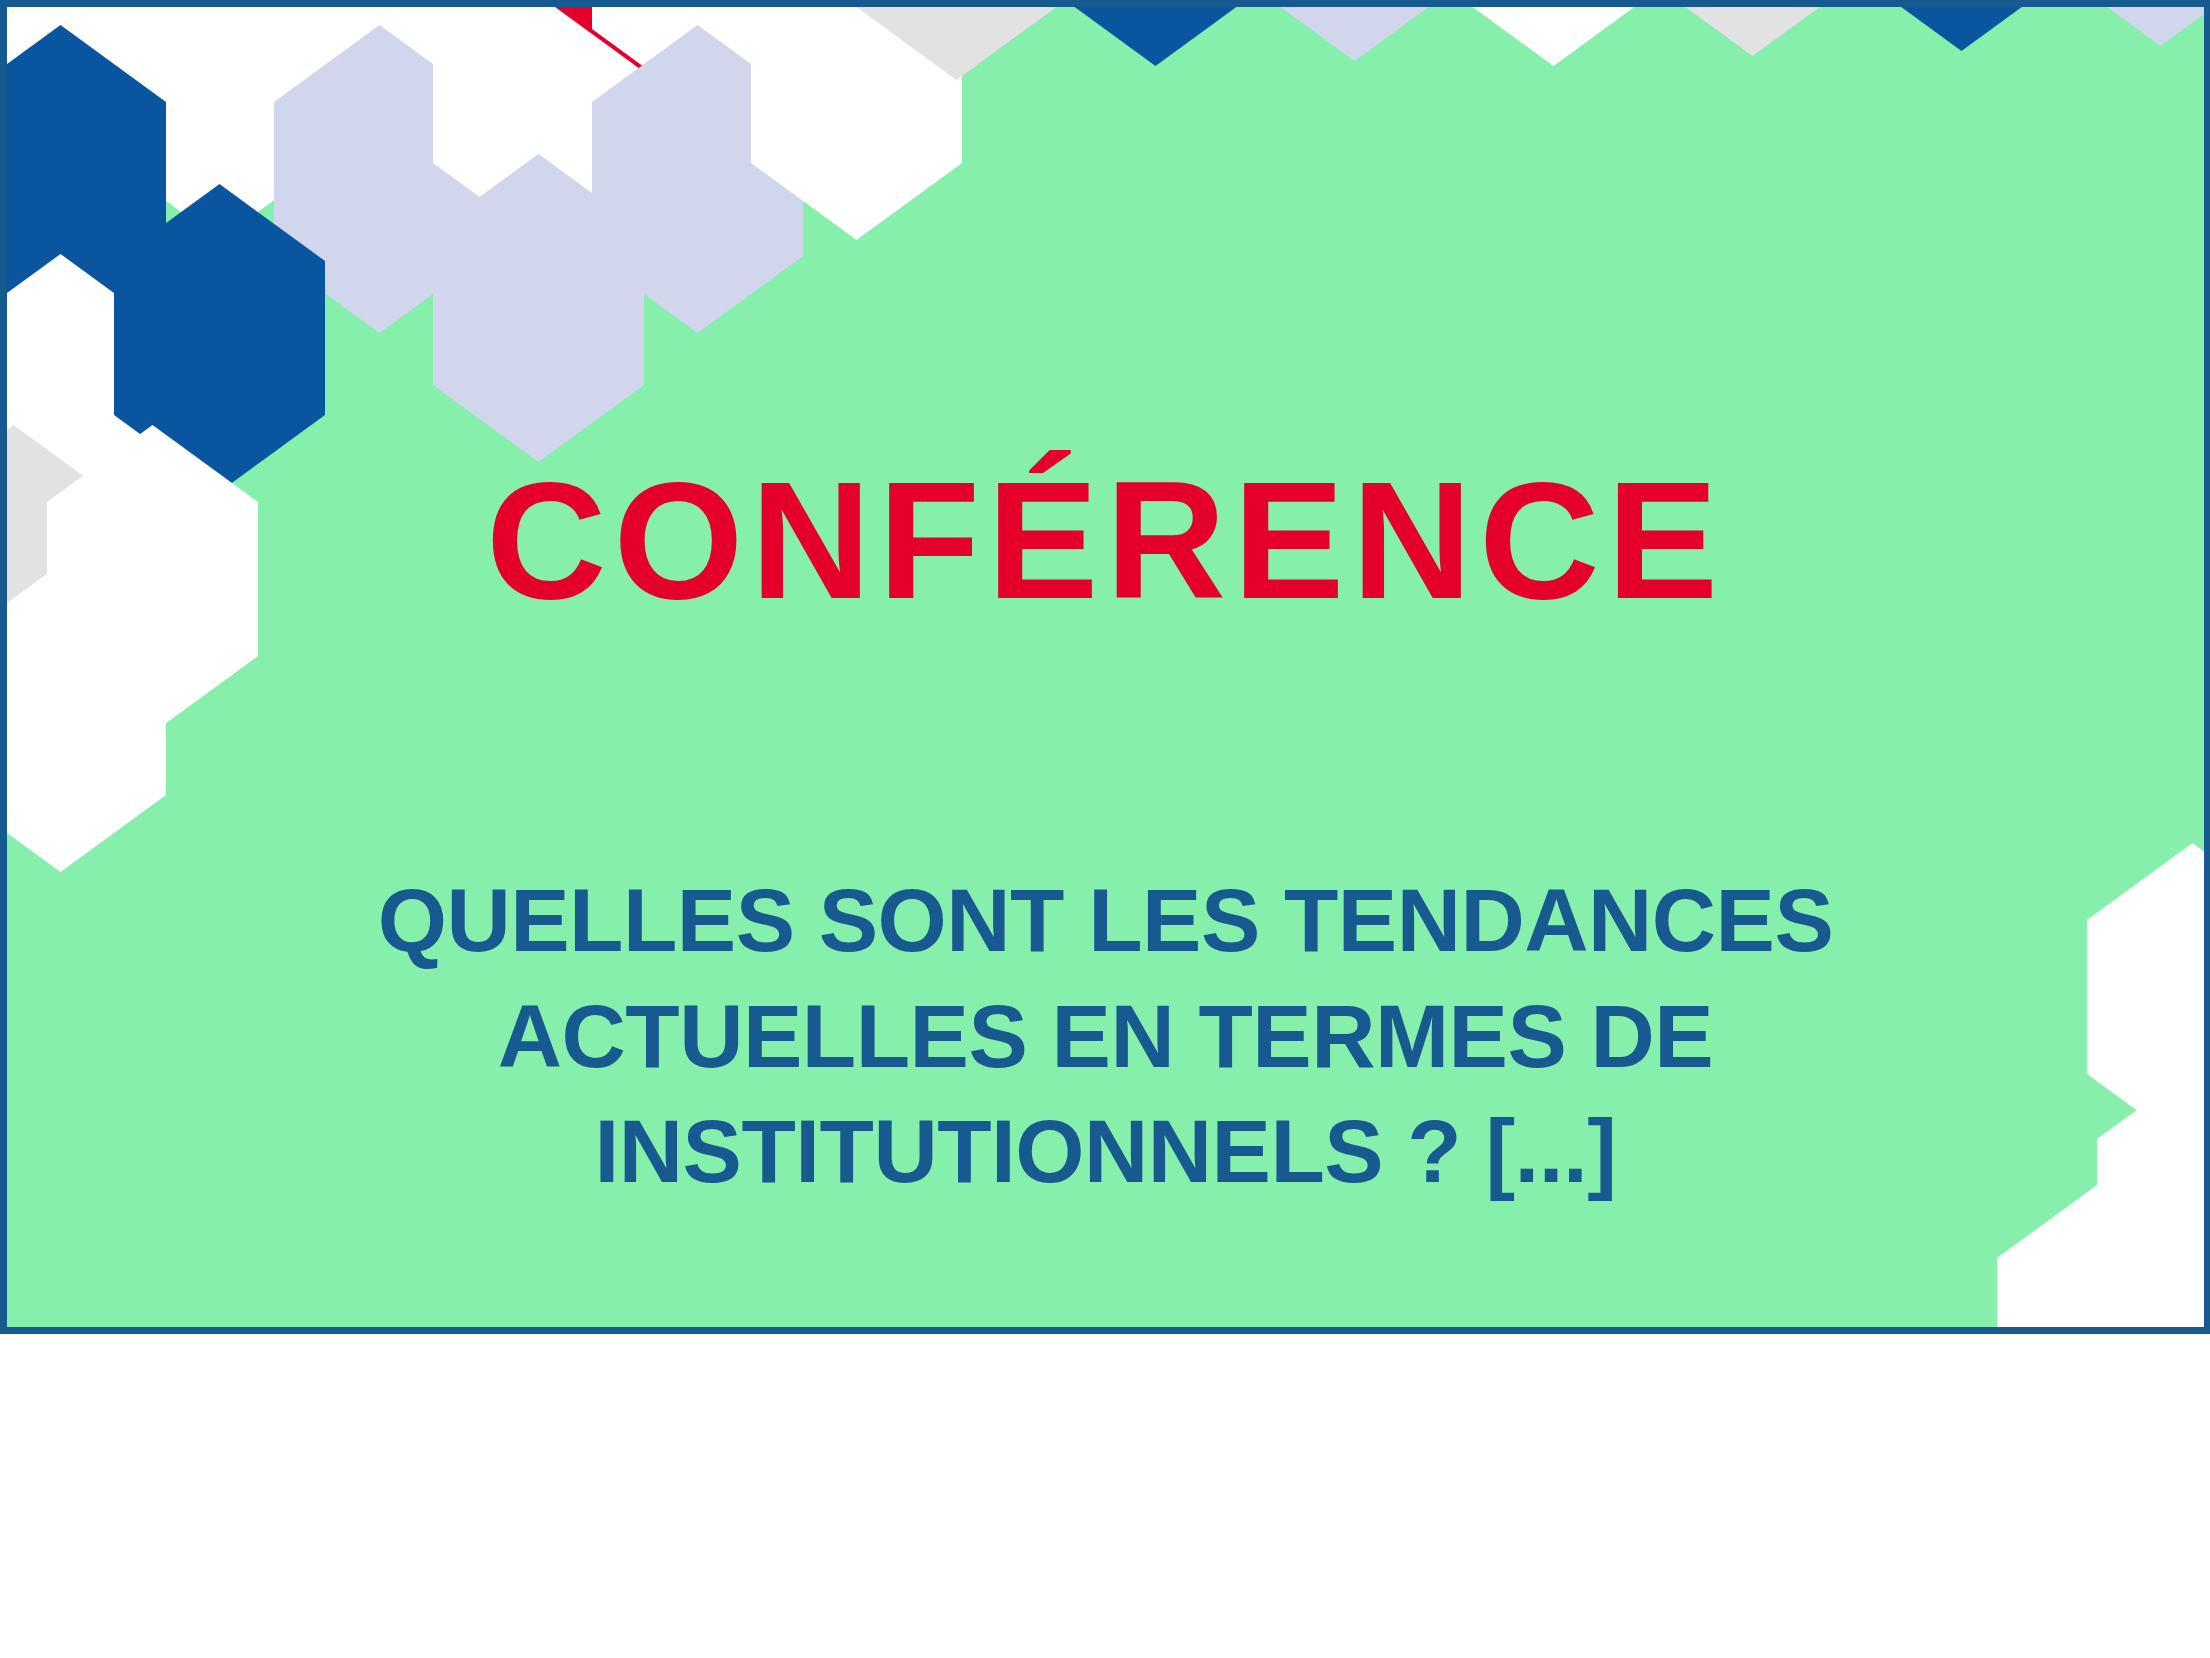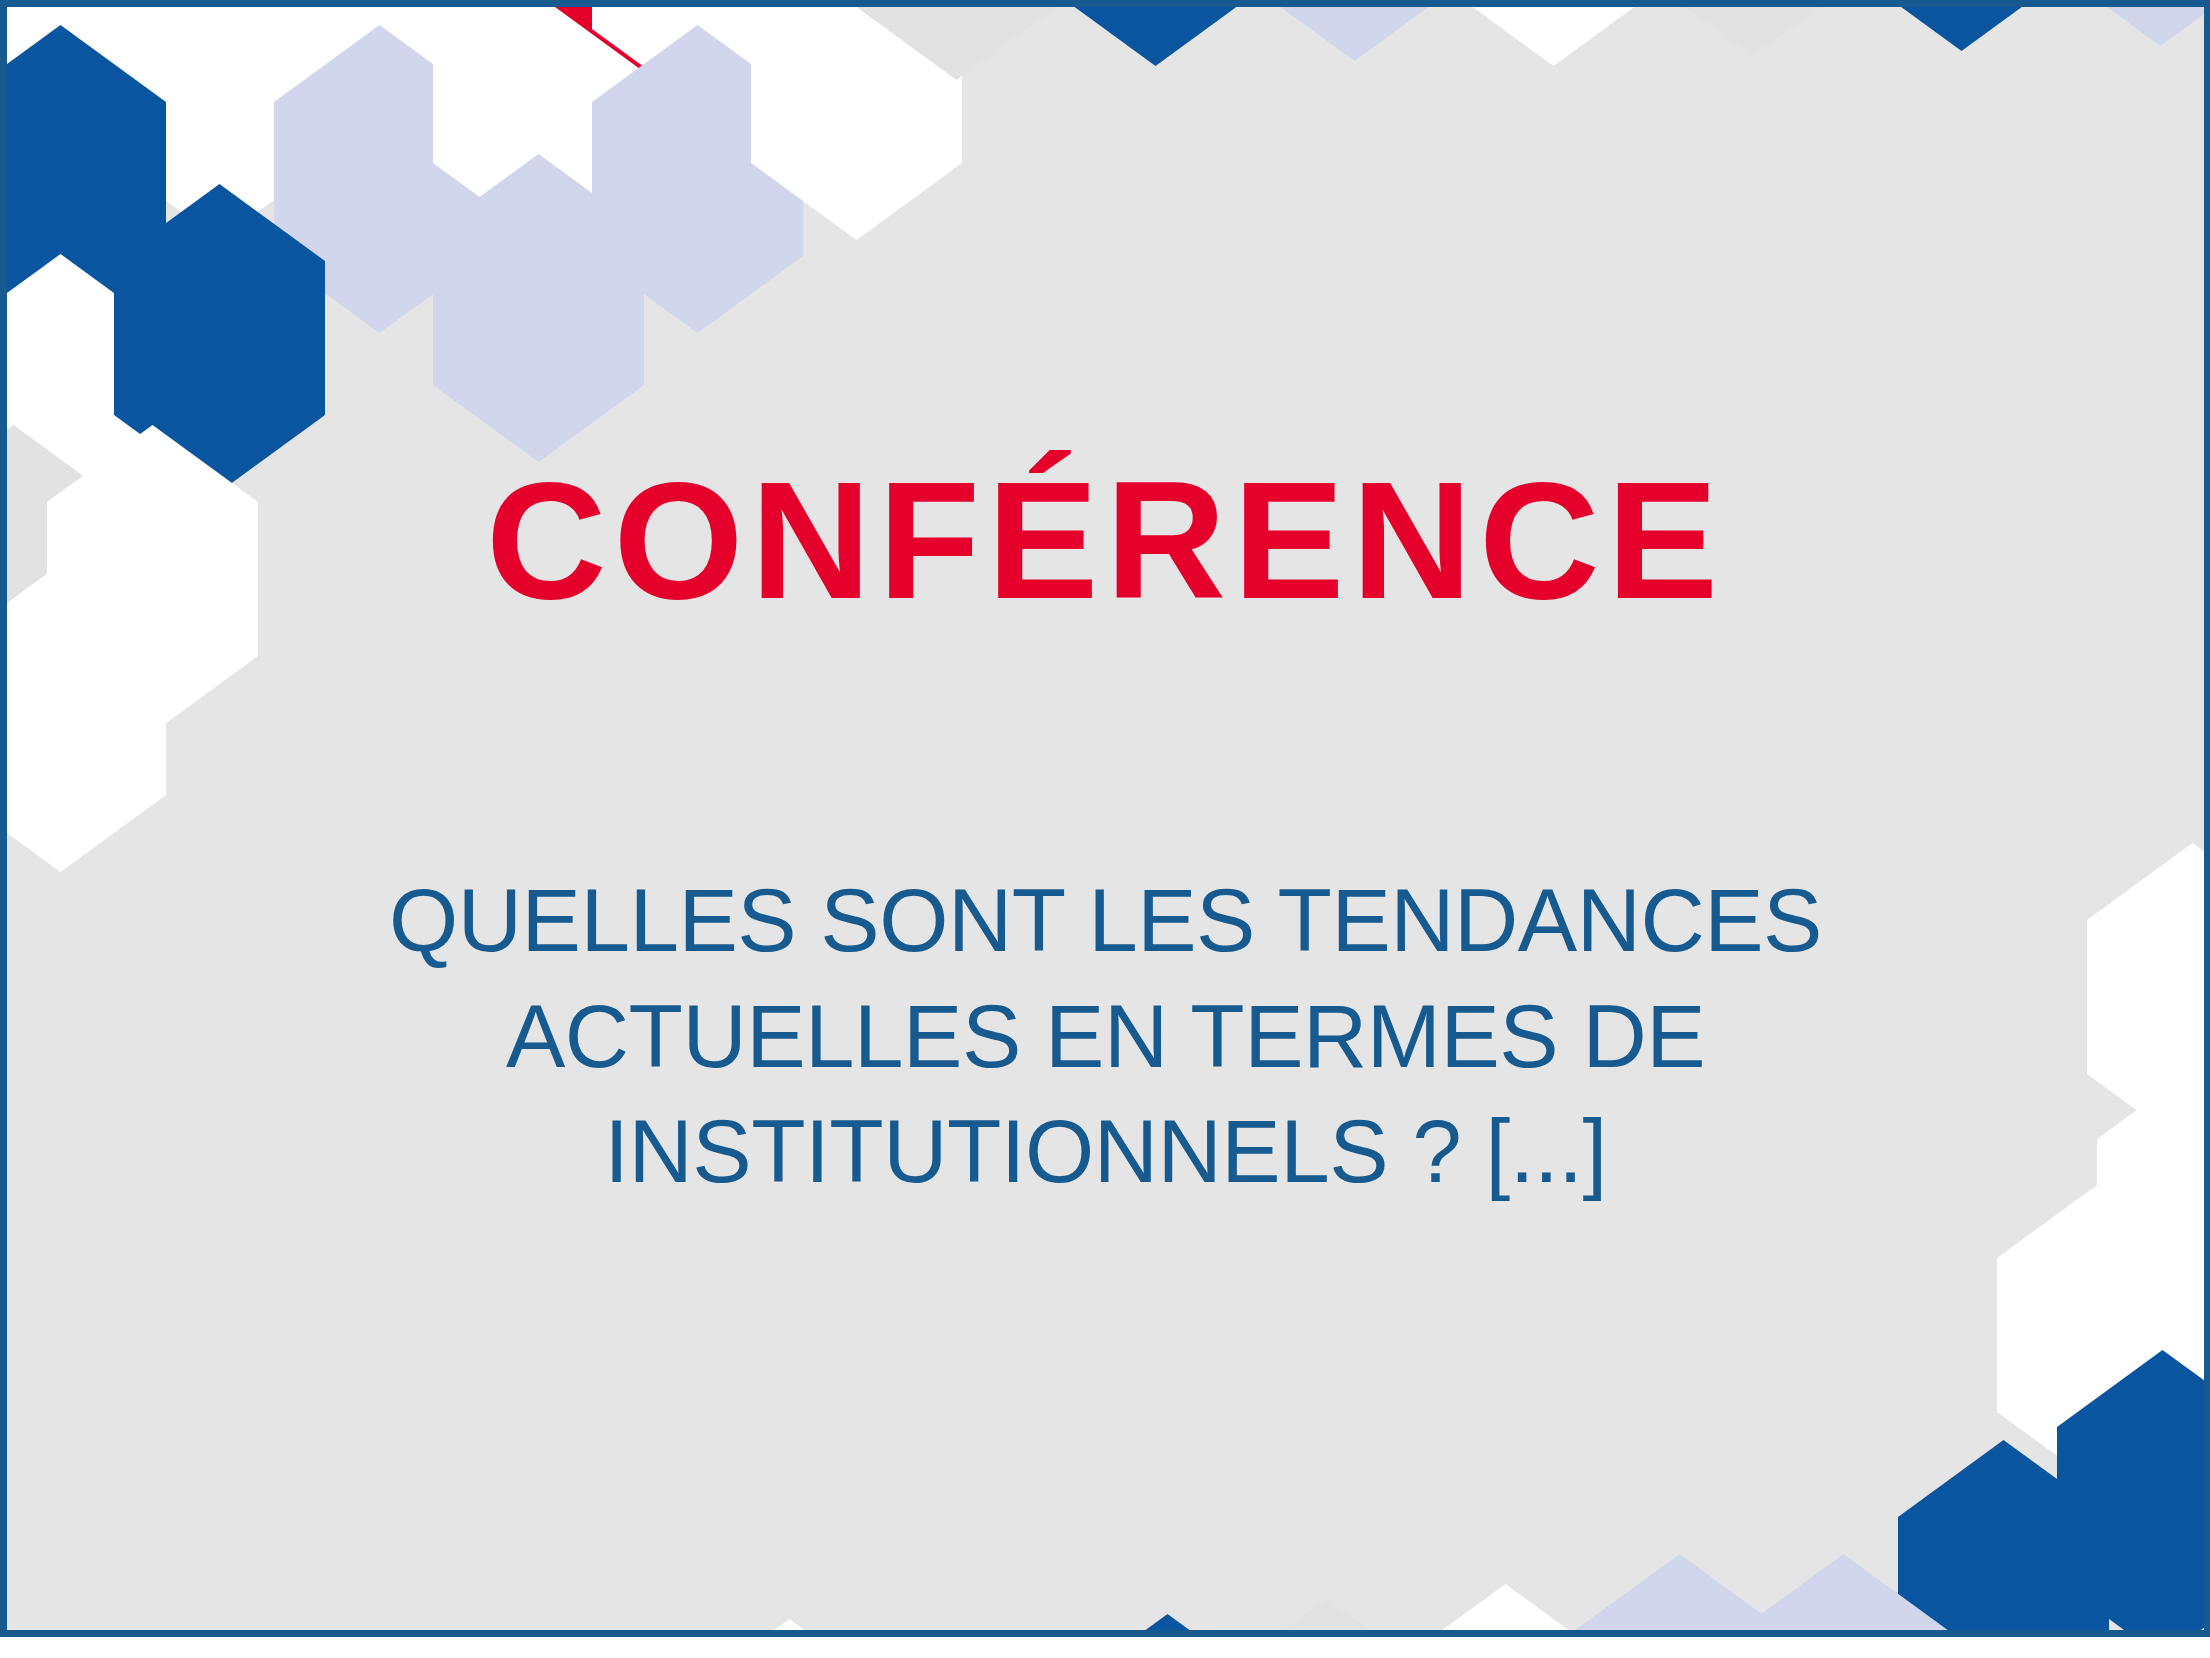--- a/index.html
+++ b/index.html
@@ -3,22 +3,22 @@
 <meta charset="utf-8">
 <style>
   html, body {
     margin: 0;
     padding: 0;
     background: #ffffff;
   }
   #slide {
     position: relative;
     width: 2211px;
-    height: 1637px;
-    background: #e5e5e5;
+    height: 1334px;
+    background: #86efac;
     overflow: hidden;
     box-sizing: border-box;
     border: 7px solid #165A90;
     font-family: "Liberation Sans", sans-serif;
   }
   
   #hex-layer {
     position: absolute;
     inset: 0;
     overflow: hidden;
@@ -53,21 +53,21 @@
     white-space: nowrap;
   }
   #subtitle {
     position: absolute;
     top: 856px;
     left: 0;
     width: 100%;
     text-align: center;
     color: #165A90;
     font-family: "Liberation Sans", sans-serif;
-    font-weight: normal;
+    font-weight: bold;
     font-size: 89px;
     line-height: 1.30;
     letter-spacing: -0.5px;
   }
   #subtitle .sub-line {
     display: block;
     white-space: nowrap;
   }
 </style>
 </head>

